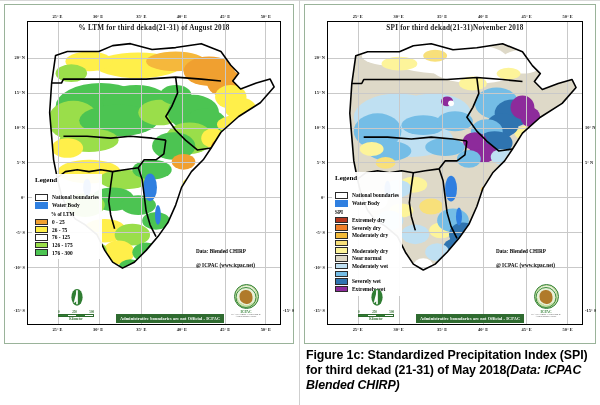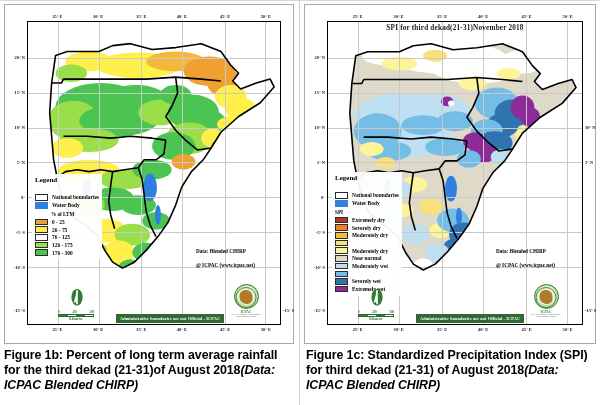--- a/index.html
+++ b/index.html
@@ -166,20 +166,21 @@
         <div class="tick tick-lon-b" style="left:94%">50° E</div>
 
         <div class="tick tick-lon-t" style="left:12%">25° E</div>
         <div class="tick tick-lon-t" style="left:28%">30° E</div>
         <div class="tick tick-lon-t" style="left:45%">35° E</div>
         <div class="tick tick-lon-t" style="left:61%">40° E</div>
         <div class="tick tick-lon-t" style="left:78%">45° E</div>
         <div class="tick tick-lon-t" style="left:94%">50° E</div>
 
         <div class="mapbox">
+          <div class="maptitle">% LTM  for third  dekad(21-31)  of August  2018</div>
 
           <svg class="raster" viewBox="0 0 256 306" preserveAspectRatio="none">
             <defs>
               <clipPath id="clipL">
                 <path d="M28,34 L40,30 L72,30 L86,24 L104,22 L126,28 L150,26 L176,22 L196,30
                          L206,44 L214,52 L208,60 L216,68 L232,62 L246,58 L250,66 L236,82
                          L214,96 L196,112 L186,128 L178,140 L166,152 L156,168 L150,186
                          L142,204 L132,218 L120,232 L108,244 L96,250 L86,244 L78,232
                          L70,216 L58,206 L48,200 L40,190 L34,176 L30,160 L26,140 L24,116
                          L22,92 L24,62 Z"></path>
@@ -338,23 +339,20 @@
 
           <div class="logo" style="left:200px; top:262px;">
             <div class="ring"></div>
             <div class="n1">ICPAC</div>
             <div class="n2">IGAD Climate Prediction &amp; Applications Centre</div>
           </div>
         </div>
       </div>
     </div>
 
-    <div class="caption">
-      <span>Figure 1b: Percent of long term average rainfall for the third  dekad (21-31)of August 2018</span><span class="it">(Data: ICPAC Blended CHIRP)</span>
-    </div>
   </div>
 
   <div class="panel panel-right">
     <div class="figcard">
       <div class="tickframe">
 
         <div class="tick tick-lat-l" style="top:12%">20° N</div>
         <div class="tick tick-lat-l" style="top:23.5%">15° N</div>
         <div class="tick tick-lat-l" style="top:35%">10° N</div>
         <div class="tick tick-lat-l" style="top:46.5%">5° N</div>
@@ -584,16 +582,16 @@
           <div class="logo" style="left:200px; top:262px;">
             <div class="ring"></div>
             <div class="n1">ICPAC</div>
             <div class="n2">IGAD Climate Prediction &amp; Applications Centre</div>
           </div>
         </div>
       </div>
     </div>
 
     <div class="caption">
-      <span>Figure 1c: Standardized Precipitation Index (SPI) for third dekad (21-31) of August 2018</span><span class="it">(Data: ICPAC Blended CHIRP)</span>
+      <span>Figure 1c: Standardized Precipitation Index (SPI) for third dekad (21-31) of May 2018</span><span class="it">(Data: ICPAC Blended CHIRP)</span>
     </div>
   </div>
 </div>
 
 </body></html>

